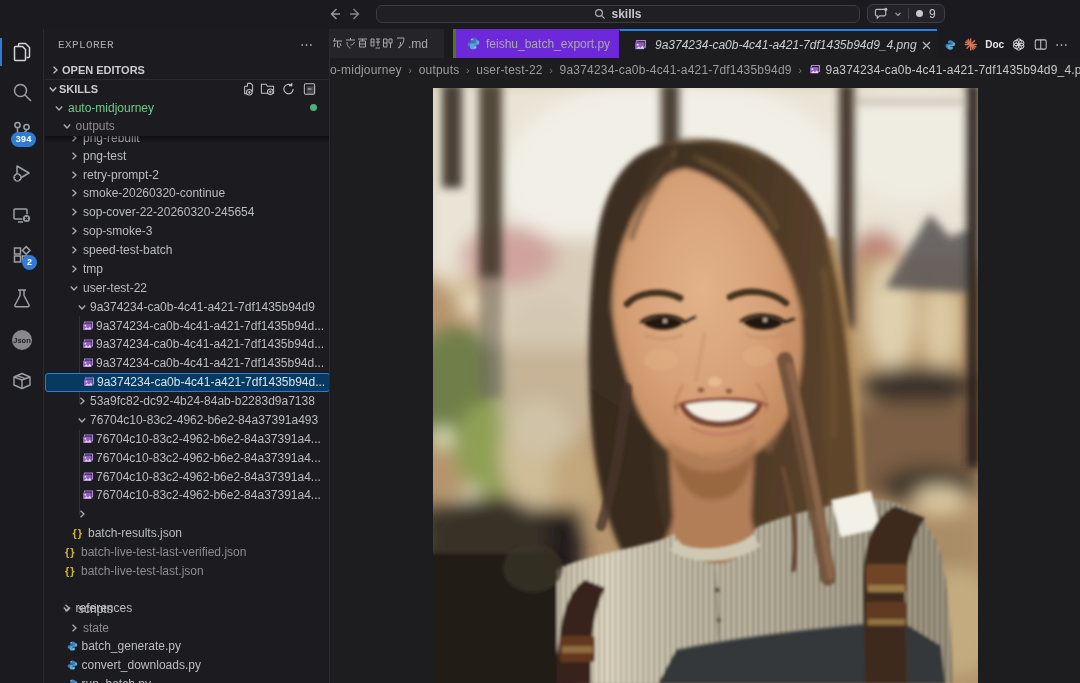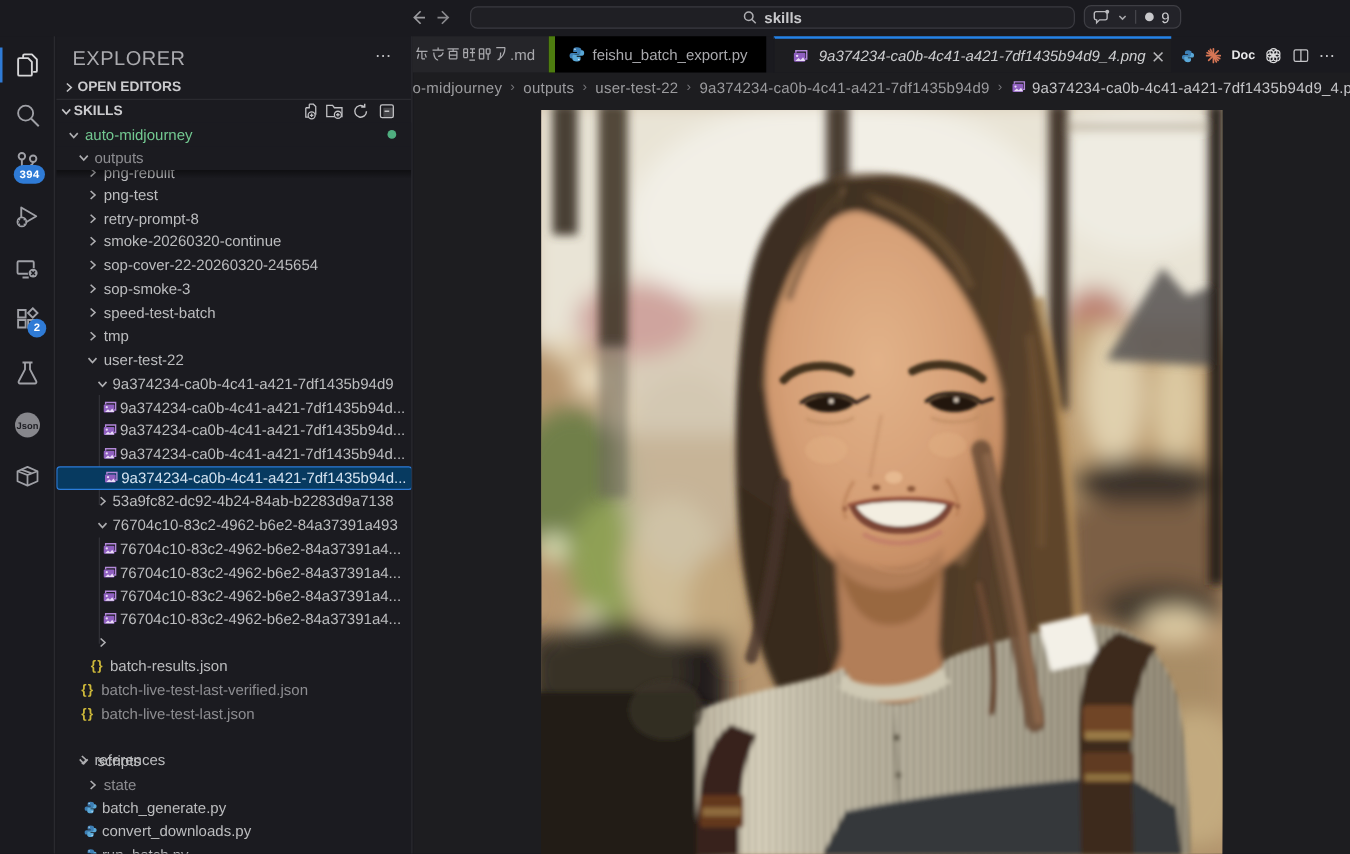--- a/index.html
+++ b/index.html
@@ -118,21 +118,21 @@
   </div>
   <div class="act" style="top:332px">
     <svg width="24" height="24" viewBox="0 0 24 24">
         <path d="M4 8 L12 4.5 L20 8 L20 16 L12 19.5 L4 16 Z" stroke="#9fa0a6" stroke-width="1.4" fill="none" stroke-linejoin="round"></path>
         <path d="M4 8 L12 11 L20 8 M12 11 V19.5 M7 6.7 L15.5 9.7" stroke="#9fa0a6" stroke-width="1.4" fill="none"></path>
       </svg>
   </div>
 </div>
 
 <div id="sidebar">
-  <div style="position:absolute; left:13px; top:10px; font-size:16px; color:#ababaf; letter-spacing:0.4px;">EXPLORER</div>
+  <div style="position:absolute; left:13px; top:10px; font-size:11px; color:#ababaf; letter-spacing:0.4px;font-family:Liberation Mono, monospace;">EXPLORER</div>
   <div style="position:absolute; left:255px; top:8px; font-size:13px; color:#c0c0c3; letter-spacing:1px;">⋯</div>
   <div class="oe" style="position:absolute; left:0; top:31px; width:285px; height:19px;">
     <svg class="chev" style="left:5px" width="10" height="10" viewBox="0 0 10 10">
         <path d="M3.5 1.8 L7 5 L3.5 8.2" stroke="#c5c5c8" stroke-width="1.3" fill="none"></path>
       </svg>
     <span class="lbl" style="left:17px; font-size:11px; font-weight:bold; color:#cccccf;">OPEN EDITORS</span>
   </div>
   <div style="position:absolute; left:0; top:49.5px; width:285px; height:1px; background:#2a2a2f;"></div>
   <div style="position:absolute; left:0; top:50px; width:285px; height:19px;">
     <svg class="chev" style="left:3px" width="10" height="10" viewBox="0 0 10 10">
@@ -170,21 +170,21 @@
       <div class="sbrow" style="top:117.1px;">
         <svg class="chev" style="left:24px" width="10" height="10" viewBox="0 0 10 10">
           <path d="M3.5 1.8 L7 5 L3.5 8.2" stroke="#aeaeb1" stroke-width="1.3" fill="none"></path>
         </svg>
         <span class="lbl " style="left:38px;">png-test</span>
       </div>
       <div class="sbrow" style="top:136px;">
         <svg class="chev" style="left:24px" width="10" height="10" viewBox="0 0 10 10">
           <path d="M3.5 1.8 L7 5 L3.5 8.2" stroke="#aeaeb1" stroke-width="1.3" fill="none"></path>
         </svg>
-        <span class="lbl " style="left:38px;">retry-prompt-8</span>
+        <span class="lbl " style="left:38px;">retry-prompt-2</span>
       </div>
       <div class="sbrow" style="top:154.9px;text-decoration:underline;">
         <svg class="chev" style="left:24px" width="10" height="10" viewBox="0 0 10 10">
           <path d="M3.5 1.8 L7 5 L3.5 8.2" stroke="#aeaeb1" stroke-width="1.3" fill="none"></path>
         </svg>
         <span class="lbl " style="left:38px;">smoke-20260320-continue</span>
       </div>
       <div class="sbrow" style="top:173.8px;">
         <svg class="chev" style="left:24px" width="10" height="10" viewBox="0 0 10 10">
           <path d="M3.5 1.8 L7 5 L3.5 8.2" stroke="#aeaeb1" stroke-width="1.3" fill="none"></path>
@@ -414,21 +414,21 @@
             </g>
           </svg>
           <svg width="11" height="12" viewBox="0 0 11 12" style="margin-right:1.5px">
             <g stroke="#a9a9ad" stroke-width="1" fill="none">
               <path d="M2 1 H9 M9 1 C9 5 7 9 3 11 M5.5 5 C5.5 8 5 10 4 11"></path>
             </g>
           </svg>
           <span style="margin-left:1px">.md</span>
         </span>
       </div>
-    <div class="tab" style="left:108px; width:174px; background:#000000; color:#a9a9ad; border-left:5px solid #4d7c0f;">
+    <div class="tab" style="left:122px; width:174px; background:#6d28d9; color:#a9a9ad; border-left:3px solid #4d7c0f;">
         <span style="margin-left:11px; display:flex; align-items:center; gap:6px;"><svg width="13" height="13" viewBox="0 0 12 12">
             <path d="M6 0.7 c-2.1 0-2.7 0.9-2.7 1.9 V4.3 h2.8 v0.6 H2.2 C1.1 4.9 0.6 5.9 0.6 7 c0 1.1 0.5 2 1.6 2 h1.1 V7.6 c0-1 0.8-1.7 1.8-1.7 h2.7 c0.9 0 1.5-0.7 1.5-1.6 V2.6 C9.3 1.6 8.1 0.7 6 0.7 z" fill="#3d7fb5"></path>
             <path d="M6 11.3 c2.1 0 2.7-0.9 2.7-1.9 V7.7 H5.9 v-0.6 h3.9 c1.1 0 1.6-1 1.6-2.1 0-1.1-0.5-2-1.6-2 h-1.1 v1.4 c0 1-0.8 1.7-1.8 1.7 H4.2 c-0.9 0-1.5 0.7-1.5 1.6 v1.7 C2.7 10.4 3.9 11.3 6 11.3 z" fill="#5aa8d8"></path>
             <circle cx="4.6" cy="2.2" r="0.6" fill="#d6e8f5"></circle>
             <circle cx="7.4" cy="9.8" r="0.6" fill="#d6e8f5"></circle>
           </svg>feishu_batch_export.py</span>
       </div>
     <div class="tab" style="left:288px; width:318px; background:#1d1d20; color:#cdced0; border-left:1px solid #1a1a1f; border-top:2px solid #2583e8;">
       <svg style="margin-left:14px; flex:0 0 auto;" width="13" height="12" viewBox="0 0 12 11">
           <path d="M2.5 3 V1.5 h8 v6 h-1.5" stroke="#b288d8" stroke-width="1.1" fill="none"></path>

